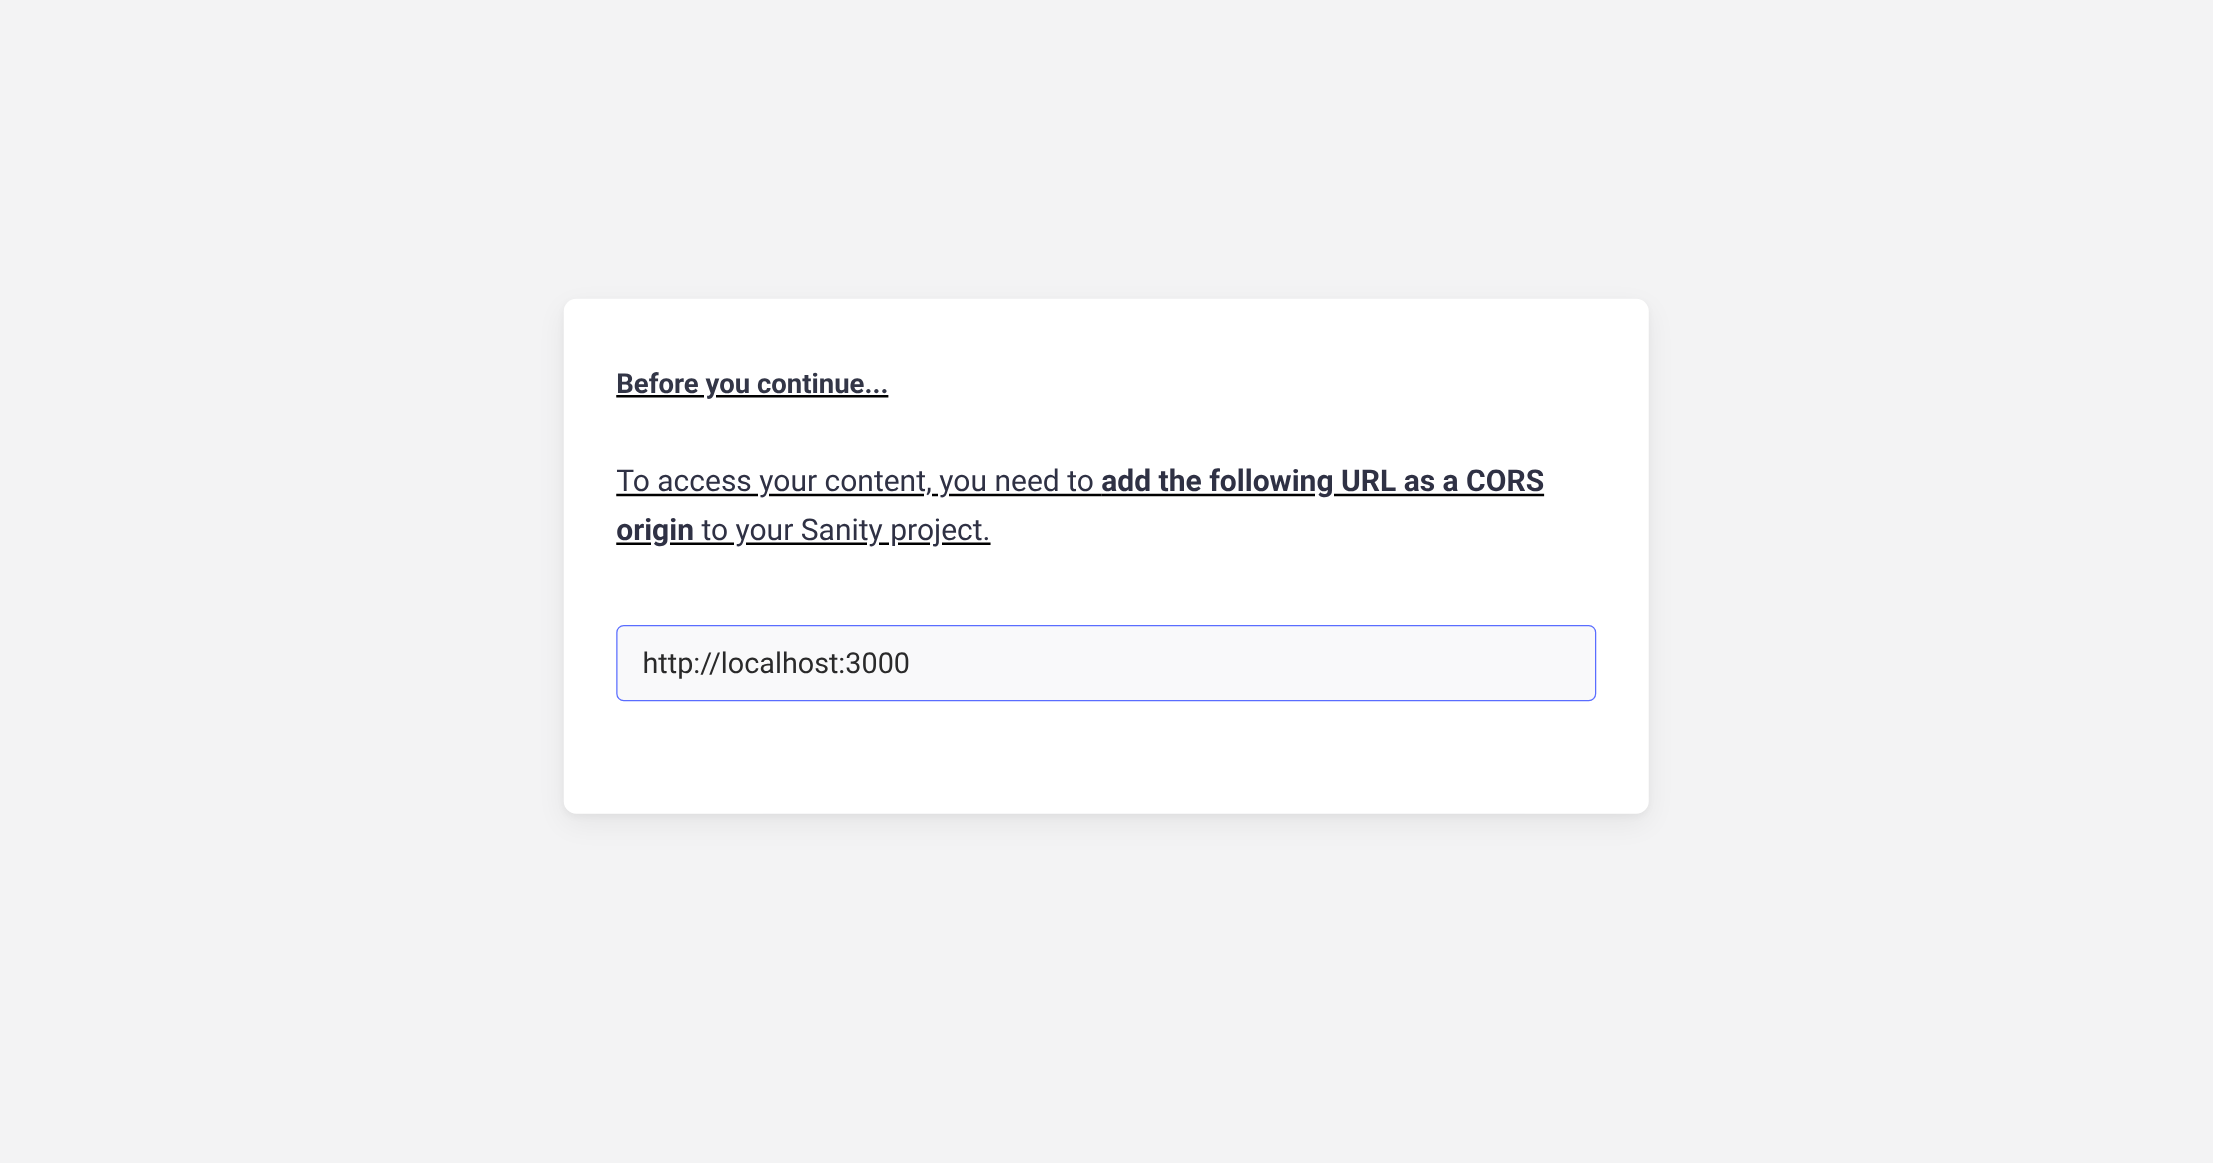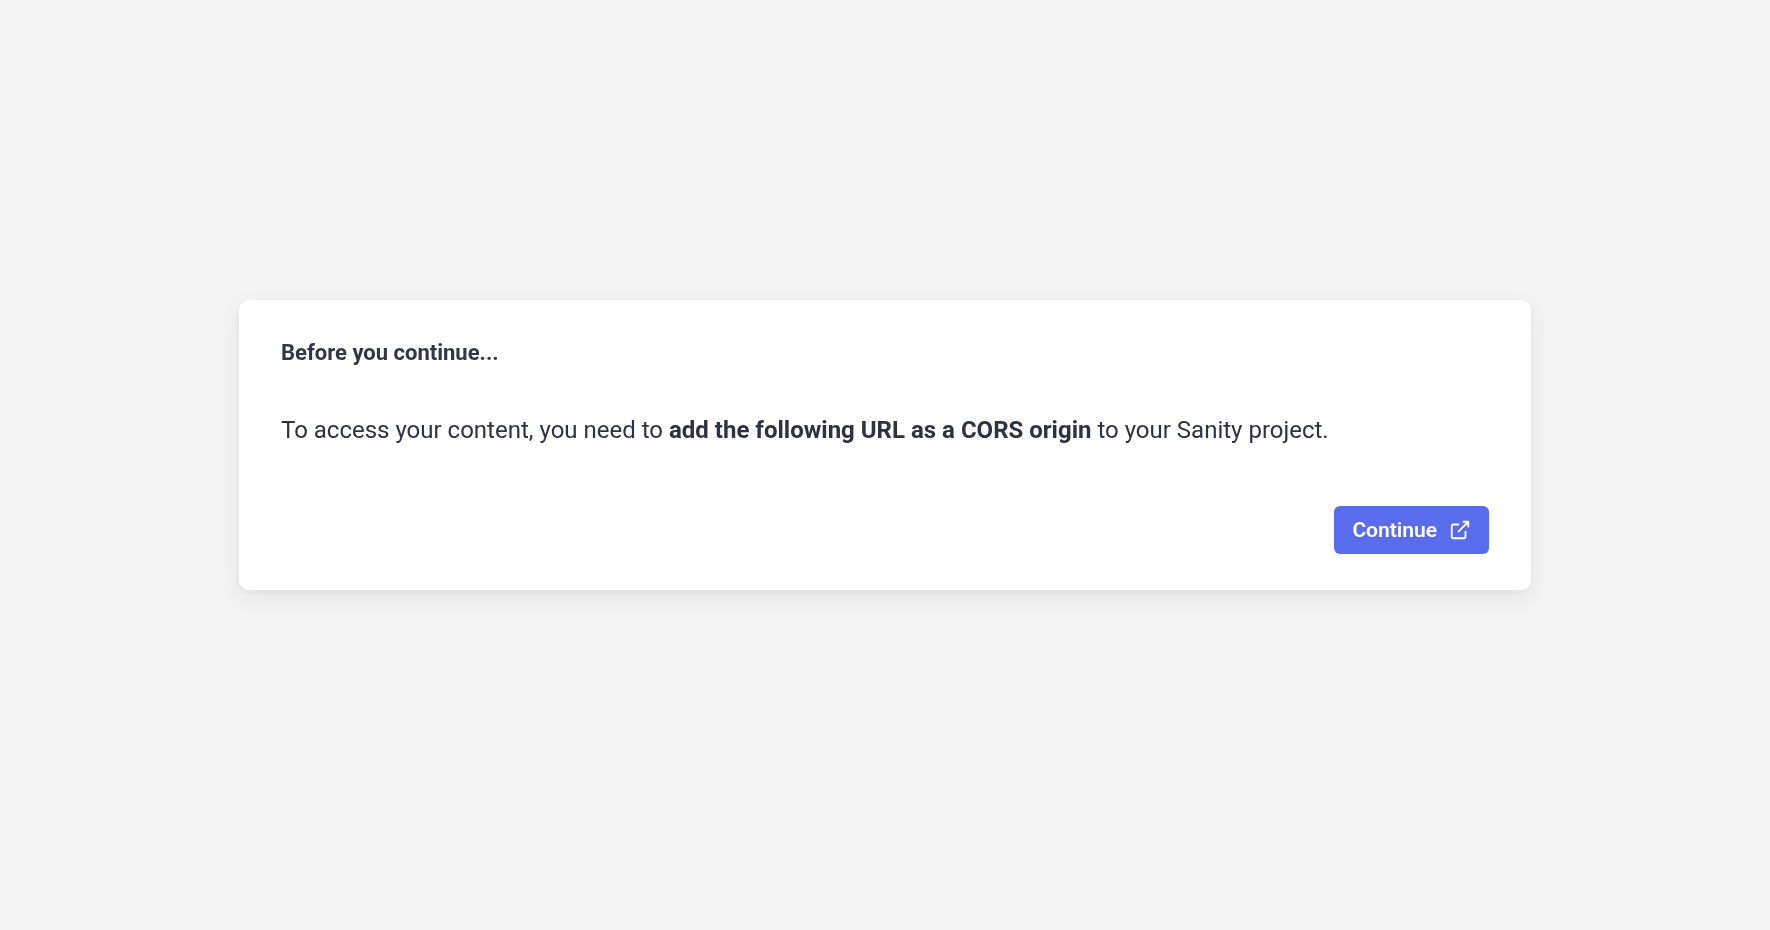--- a/index.html
+++ b/index.html
@@ -15,23 +15,24 @@
       height: 930px;
       display: flex;
       align-items: center;
       justify-content: center;
     }
     
     .dialog {
       background: #ffffff;
       border-radius: 10px;
       box-shadow: 0 8px 24px rgba(0,0,0,0.06), 0 2px 6px rgba(0,0,0,0.04);
-      width: 1292px;
-      padding: 40px 42px 36px 42px;
+      width: 868px;
+      padding: 56px 42px 36px 42px;
       margin-top: -40px;
+      text-decoration: underline;
     }
     
     .dialog-title {
       font-size: 22px;
       font-weight: 700;
       color: #333647;
       margin-bottom: 46px;
     }
     
     .dialog-description {
@@ -89,24 +90,15 @@
 </head>
 <body>
 
 <div class="dialog">
   <h2 class="dialog-title">Before you continue...</h2>
   
   <p class="dialog-description">
     <span>To access your content, you need to </span><span class="bold">add the following URL as a CORS origin</span><span> to your Sanity project.</span>
   </p>
   
+  <input type="text" class="url-input" readonly="" value="http://localhost:3000" style="">
   
-  <div class="dialog-footer">
-    <button class="continue-button">
-      <span>Continue</span>
-      <svg class="external-icon" viewBox="0 0 24 24">
-        <path d="M18 13v6a2 2 0 0 1-2 2H5a2 2 0 0 1-2-2V8a2 2 0 0 1 2-2h6"></path>
-        <polyline points="15 3 21 3 21 9"></polyline>
-        <line x1="10" y1="14" x2="21" y2="3"></line>
-      </svg>
-    </button>
-  </div>
 </div>
 
 </body></html>

